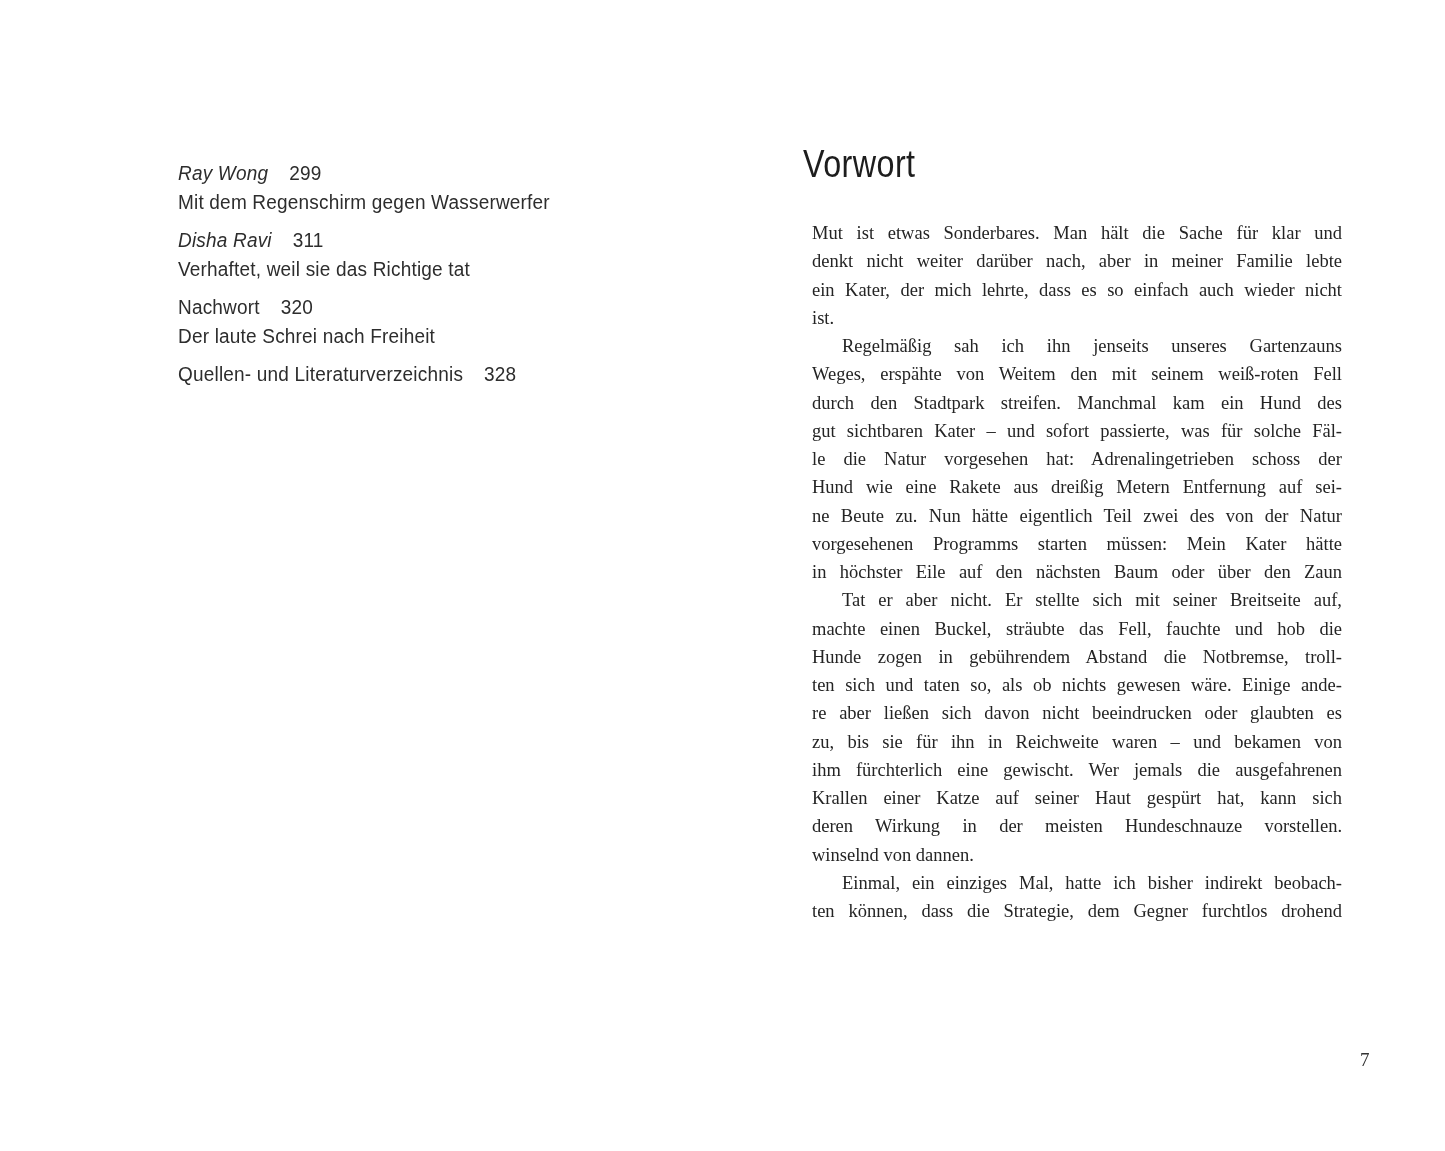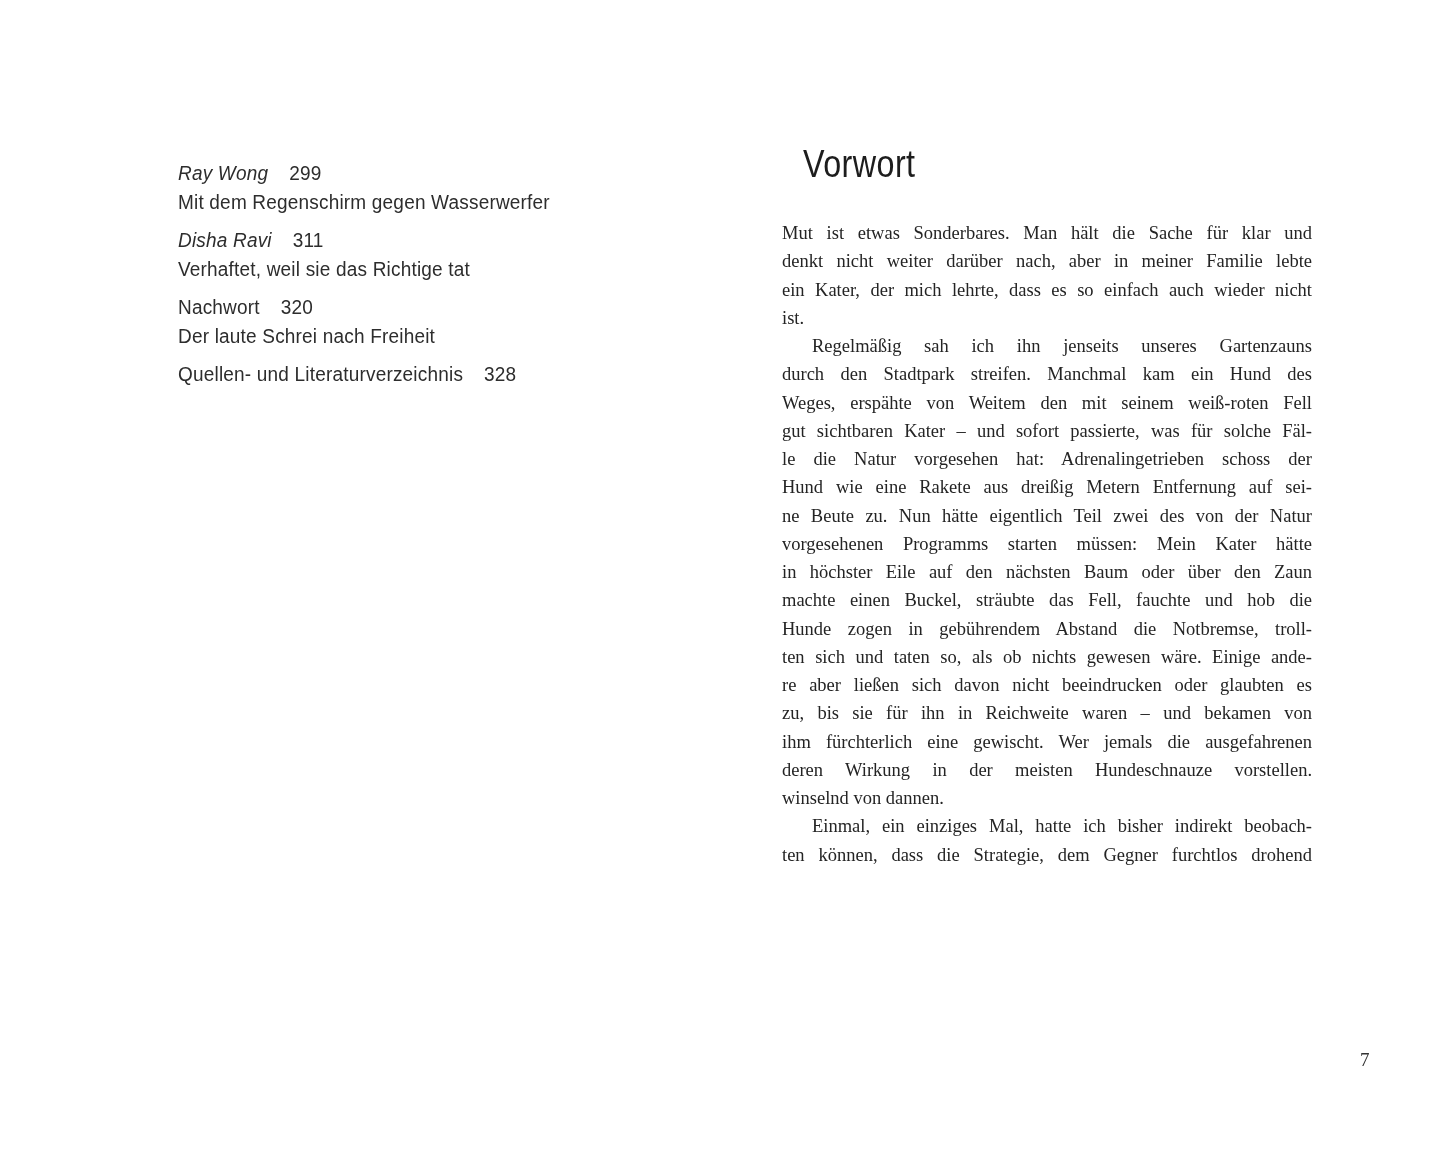--- a/index.html
+++ b/index.html
@@ -39,21 +39,21 @@
     line-height: 40px;
     font-weight: 400;
     color: #1d1d1d;
     transform: scaleX(0.85);
     transform-origin: 0 0;
     letter-spacing: 0.5px;
     white-space: nowrap;
   }
   .body-text {
     position: absolute;
-    left: 782px;
+    left: 812px;
     top: 219px;
     width: 530px;
     font-family: "Liberation Serif", serif;
     font-size: 18.5px;
     line-height: 28.25px;
     color: #242424;
   }
   .bline {
     text-align: justify;
     text-align-last: justify;
@@ -94,34 +94,36 @@
       </div>
     </div>
 
   <h1 class="heading">Vorwort</h1>
   <div class="body-text" id="body-text">
       <div class="bline">Mut ist etwas Sonderbares. Man hält die Sache für klar und</div>
       <div class="bline">denkt nicht weiter darüber nach, aber in meiner Familie lebte</div>
       <div class="bline">ein Kater, der mich lehrte, dass es so einfach auch wieder nicht</div>
       <div class="bline flush">ist.</div>
       <div class="bline indent">Regelmäßig sah ich ihn jenseits unseres Gartenzauns</div>
+      <div class="bline">Weges, erspähte von Weitem den mit seinem weiß-roten Fell</div>
       <div class="bline">durch den Stadtpark streifen. Manchmal kam ein Hund des</div>
-      <div class="bline">Weges, erspähte von Weitem den mit seinem weiß-roten Fell</div>
       <div class="bline">gut sichtbaren Kater – und sofort passierte, was für solche Fäl-</div>
       <div class="bline">le die Natur vorgesehen hat: Adrenalingetrieben schoss der</div>
       <div class="bline">Hund wie eine Rakete aus dreißig Metern Entfernung auf sei-</div>
       <div class="bline">ne Beute zu. Nun hätte eigentlich Teil zwei des von der Natur</div>
       <div class="bline">vorgesehenen Programms starten müssen: Mein Kater hätte</div>
       <div class="bline">in höchster Eile auf den nächsten Baum oder über den Zaun</div>
+      <div class="bline indent">Tat er aber nicht. Er stellte sich mit seiner Breitseite auf,</div>
       <div class="bline">machte einen Buckel, sträubte das Fell, fauchte und hob die</div>
       <div class="bline">Hunde zogen in gebührendem Abstand die Notbremse, troll-</div>
       <div class="bline">ten sich und taten so, als ob nichts gewesen wäre. Einige ande-</div>
       <div class="bline">re aber ließen sich davon nicht beeindrucken oder glaubten es</div>
       <div class="bline">zu, bis sie für ihn in Reichweite waren – und bekamen von</div>
       <div class="bline">ihm fürchterlich eine gewischt. Wer jemals die ausgefahrenen</div>
+      <div class="bline">Krallen einer Katze auf seiner Haut gespürt hat, kann sich</div>
       <div class="bline">deren Wirkung in der meisten Hundeschnauze vorstellen.</div>
       <div class="bline flush">winselnd von dannen.</div>
       <div class="bline indent">Einmal, ein einziges Mal, hatte ich bisher indirekt beobach-</div>
       <div class="bline">ten können, dass die Strategie, dem Gegner furchtlos drohend</div>
     </div>
   <div class="folio">7</div>
 
 </div>
 
 </body></html>

